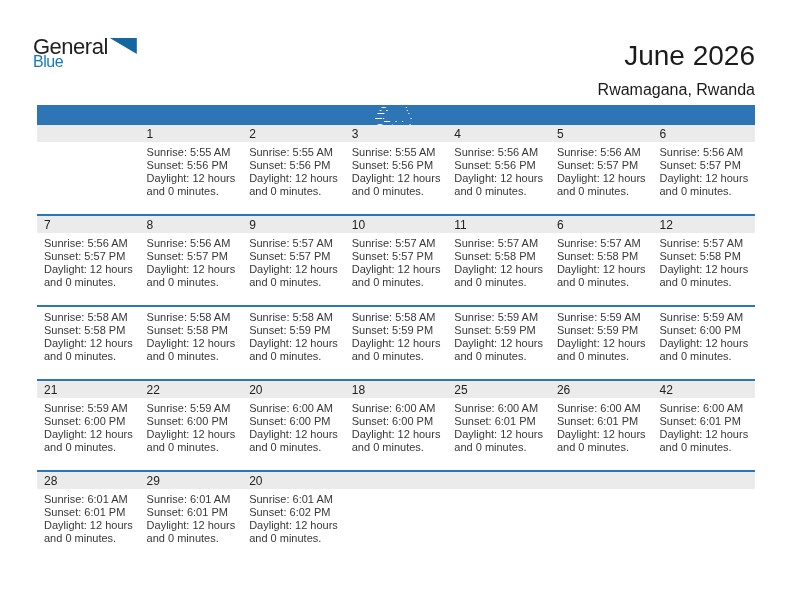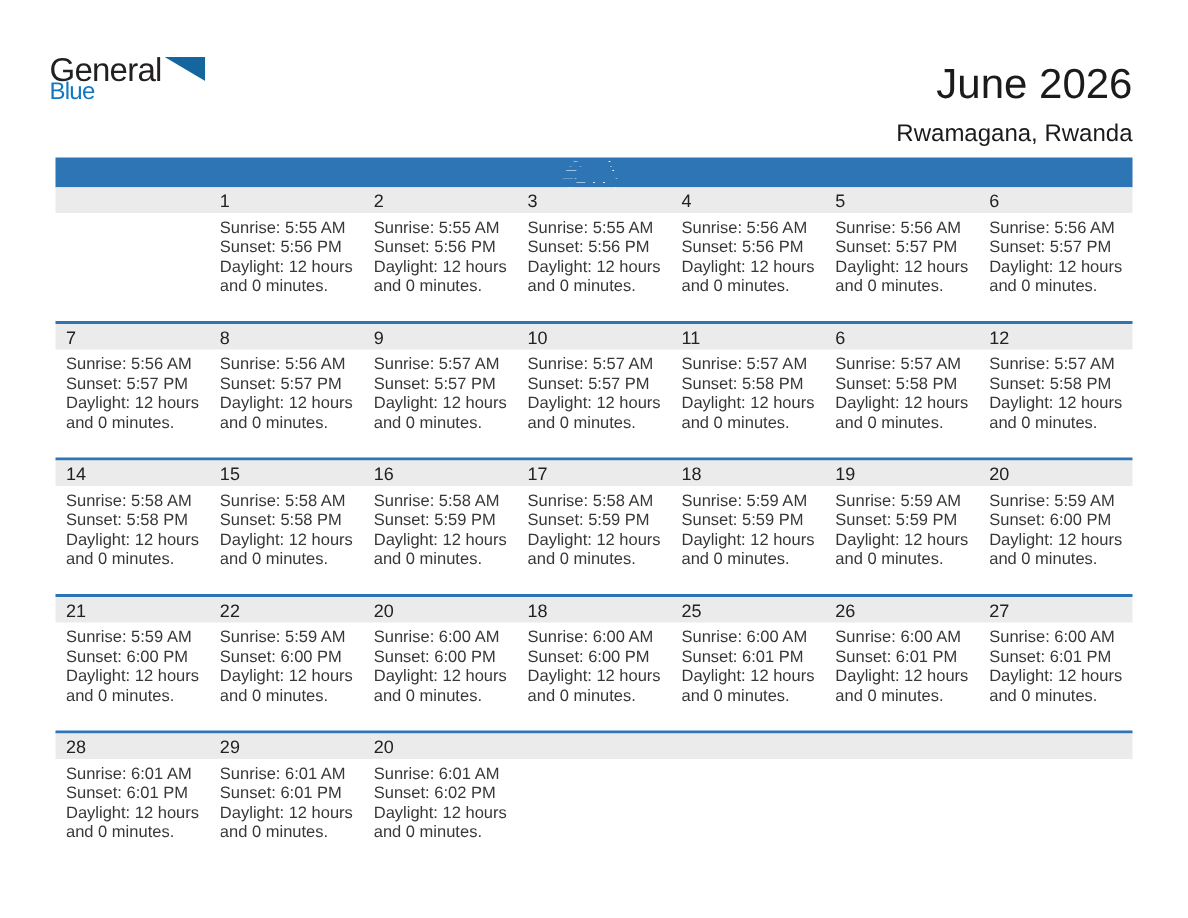--- a/index.html
+++ b/index.html
@@ -162,29 +162,20 @@
             </div>
             <div class="cell">
               <span class="line">Sunrise: 5:57 AM</span>
               <span class="line">Sunset: 5:58 PM</span>
               <span class="line">Daylight: 12 hours</span>
               <span class="line">and 0 minutes.</span>
             </div>
           </div>
         </div>
         <div class="week-row">
-          <div class="band">
-            <div class="cell"><span>14</span></div>
-            <div class="cell"><span>15</span></div>
-            <div class="cell"><span>16</span></div>
-            <div class="cell"><span>17</span></div>
-            <div class="cell"><span>18</span></div>
-            <div class="cell"><span>19</span></div>
-            <div class="cell"><span>20</span></div>
-          </div>
           <div class="details">
             <div class="cell">
               <span class="line">Sunrise: 5:58 AM</span>
               <span class="line">Sunset: 5:58 PM</span>
               <span class="line">Daylight: 12 hours</span>
               <span class="line">and 0 minutes.</span>
             </div>
             <div class="cell">
               <span class="line">Sunrise: 5:58 AM</span>
               <span class="line">Sunset: 5:58 PM</span>
@@ -224,21 +215,21 @@
           </div>
         </div>
         <div class="week-row">
           <div class="band">
             <div class="cell"><span>21</span></div>
             <div class="cell"><span>22</span></div>
             <div class="cell"><span>20</span></div>
             <div class="cell"><span>18</span></div>
             <div class="cell"><span>25</span></div>
             <div class="cell"><span>26</span></div>
-            <div class="cell"><span>27</span></div>
+            <div class="cell"><span>42</span></div>
           </div>
           <div class="details">
             <div class="cell">
               <span class="line">Sunrise: 5:59 AM</span>
               <span class="line">Sunset: 6:00 PM</span>
               <span class="line">Daylight: 12 hours</span>
               <span class="line">and 0 minutes.</span>
             </div>
             <div class="cell">
               <span class="line">Sunrise: 5:59 AM</span>

